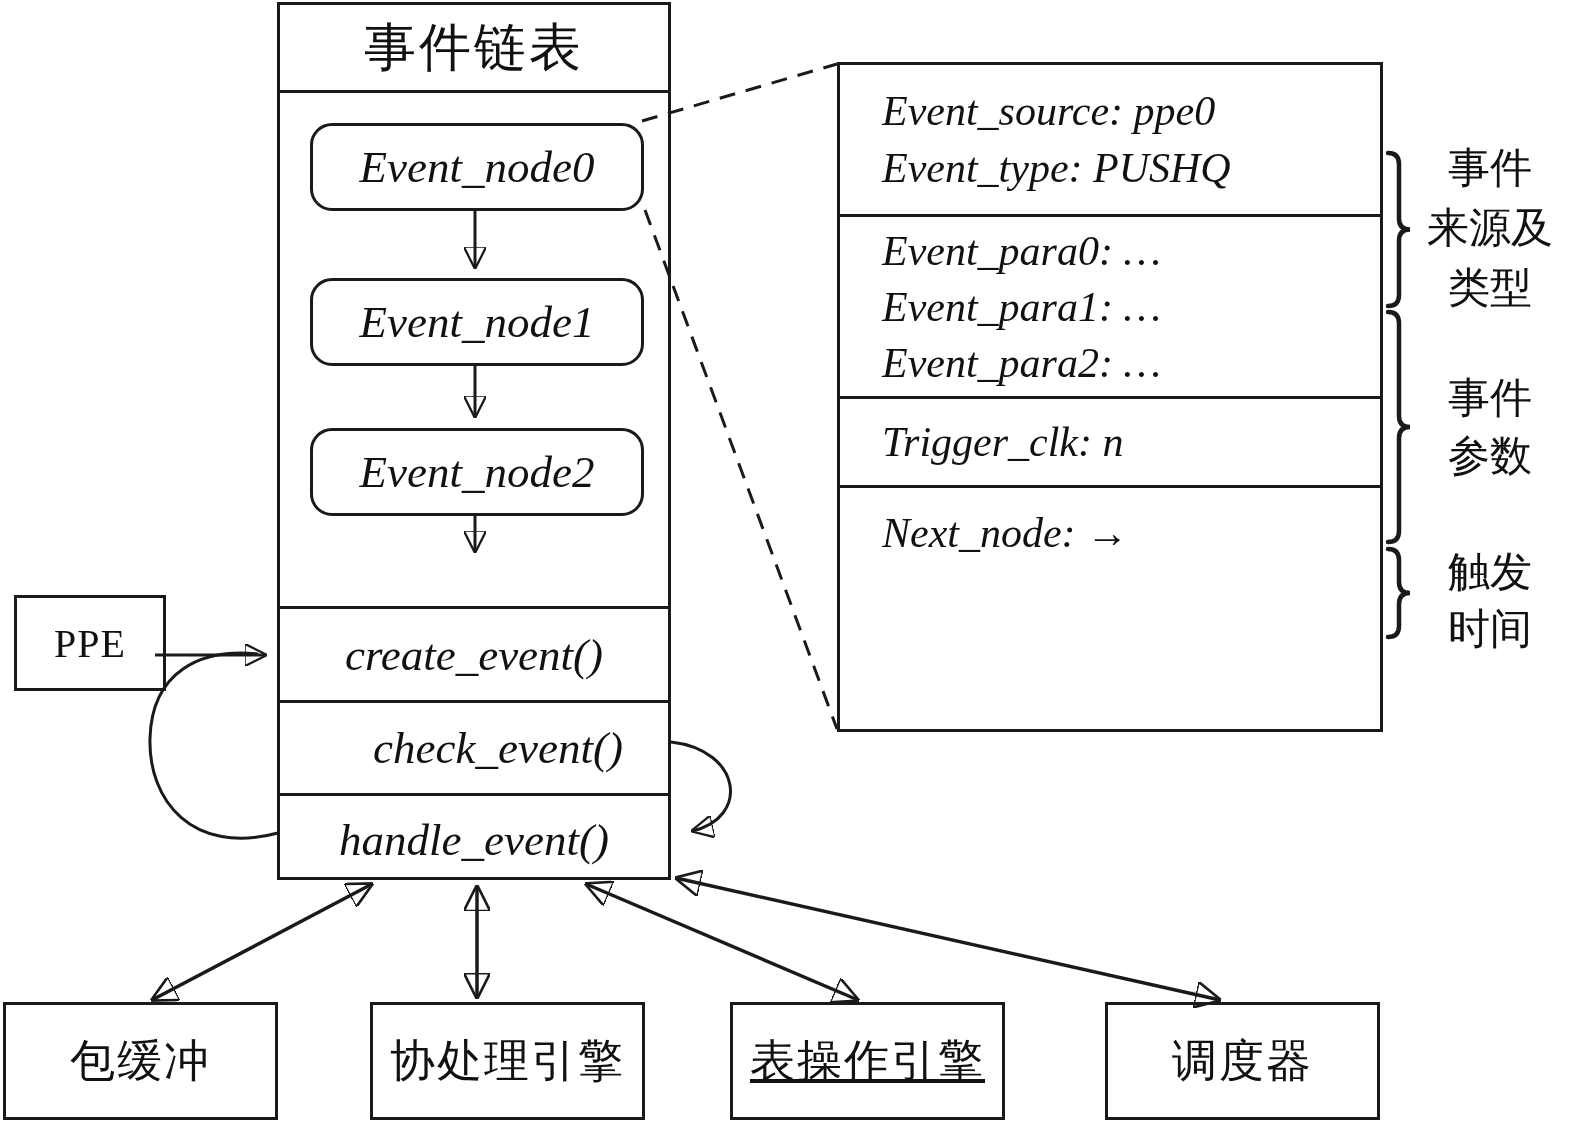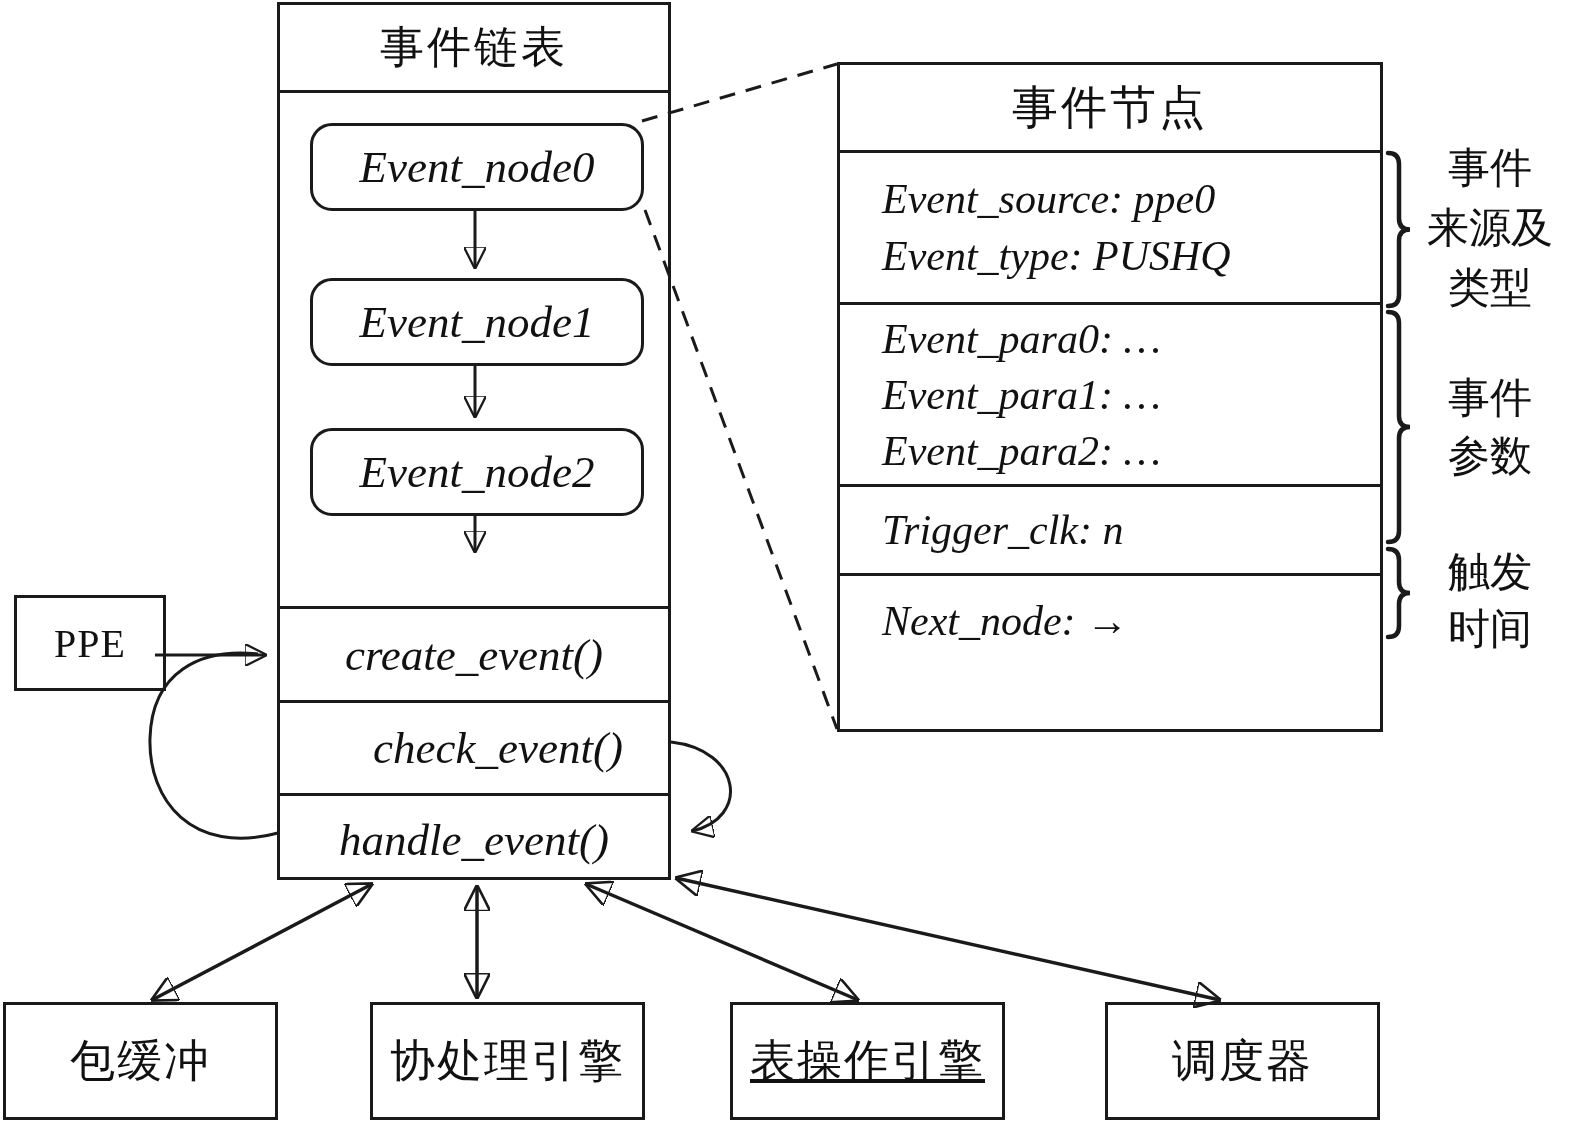--- a/index.html
+++ b/index.html
@@ -7,21 +7,21 @@
   body { font-family:"Liberation Serif","DejaVu Serif",serif; color:#111; }
   .canvas { position:relative; width:1575px; height:1131px; background:#ffffff; overflow:hidden; }
 
   .box { position:absolute; border:3px solid #1a1a1a; background:transparent; }
 
   .cn { font-style:normal; }
   .en { font-style:italic; }
 
   
   #main-box { left:277px; top:2px; width:394px; height:878px; }
-  .mb-title { height:88px; border-bottom:3px solid #1a1a1a; display:flex; align-items:center; justify-content:center; font-size:44px; letter-spacing:3px; }
+  .mb-title { height:88px; border-bottom:3px solid #1a1a1a; display:flex; align-items:center; justify-content:center; font-size:52px; letter-spacing:3px; }
   .node { position:absolute; left:30px; width:334px; height:88px; border:3px solid #1a1a1a; border-radius:22px; display:flex; align-items:center; justify-content:center; font-size:45px; background:transparent; }
   #node0 { top:118px; }
   #node1 { top:273px; }
   #node2 { top:423px; }
   .fn-row { position:absolute; left:0; width:100%; border-top:3px solid #1a1a1a; display:flex; align-items:center; justify-content:center; font-size:45px; }
   #fn-create { top:601px; height:94px; }
   #fn-check  { top:695px; height:93px;padding-left:48px; }
   #fn-handle { top:788px; height:90px; }
 
   
@@ -95,21 +95,20 @@
     <div class="node en" id="node1">Event_node1</div>
     <div class="node en" id="node2">Event_node2</div>
     <div class="fn-row en" id="fn-create">create_event()</div>
     <div class="fn-row en" id="fn-check">check_event()</div>
     <div class="fn-row en" id="fn-handle">handle_event()</div>
   </div>
 
   <div class="box cn" id="ppe-box">PPE</div>
 
   <div class="box" id="detail-box">
-    <div class="db-title cn">事件节点</div>
     <div class="db-sec" id="db-sec1">
       <div class="en-line">Event_source: ppe0</div>
       <div class="en-line">Event_type: PUSHQ</div>
     </div>
     <div class="db-sec" id="db-sec2">
       <div class="en-line">Event_para0: …</div>
       <div class="en-line">Event_para1: …</div>
       <div class="en-line">Event_para2: …</div>
     </div>
     <div class="db-sec" id="db-sec3">

